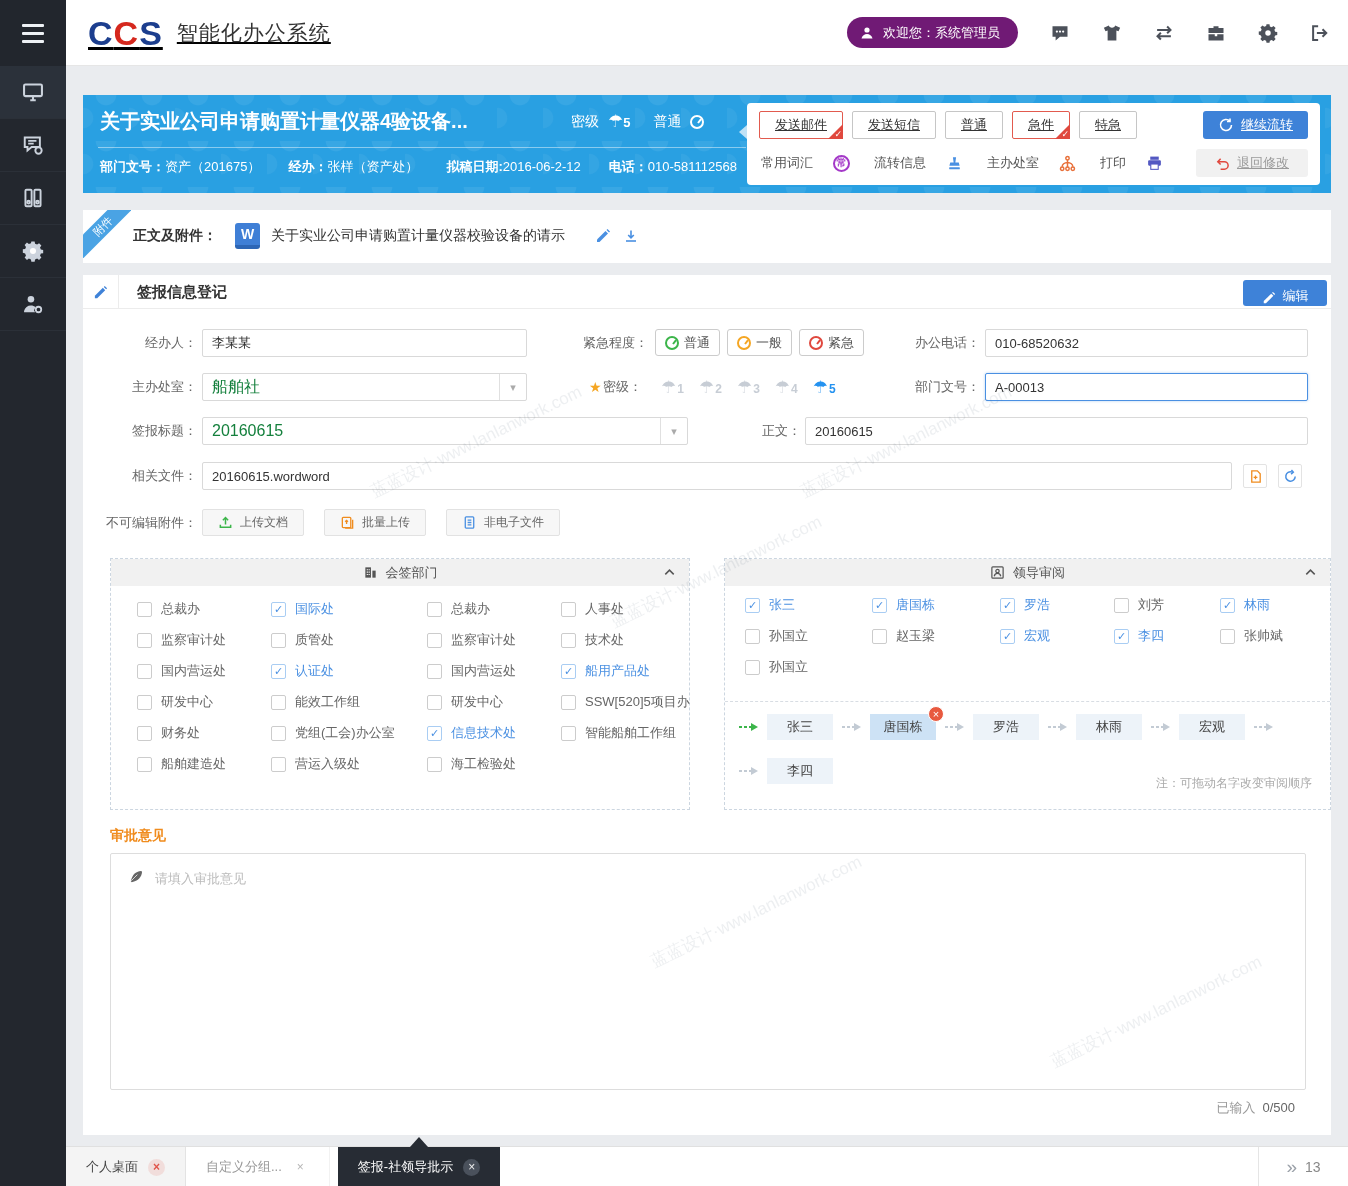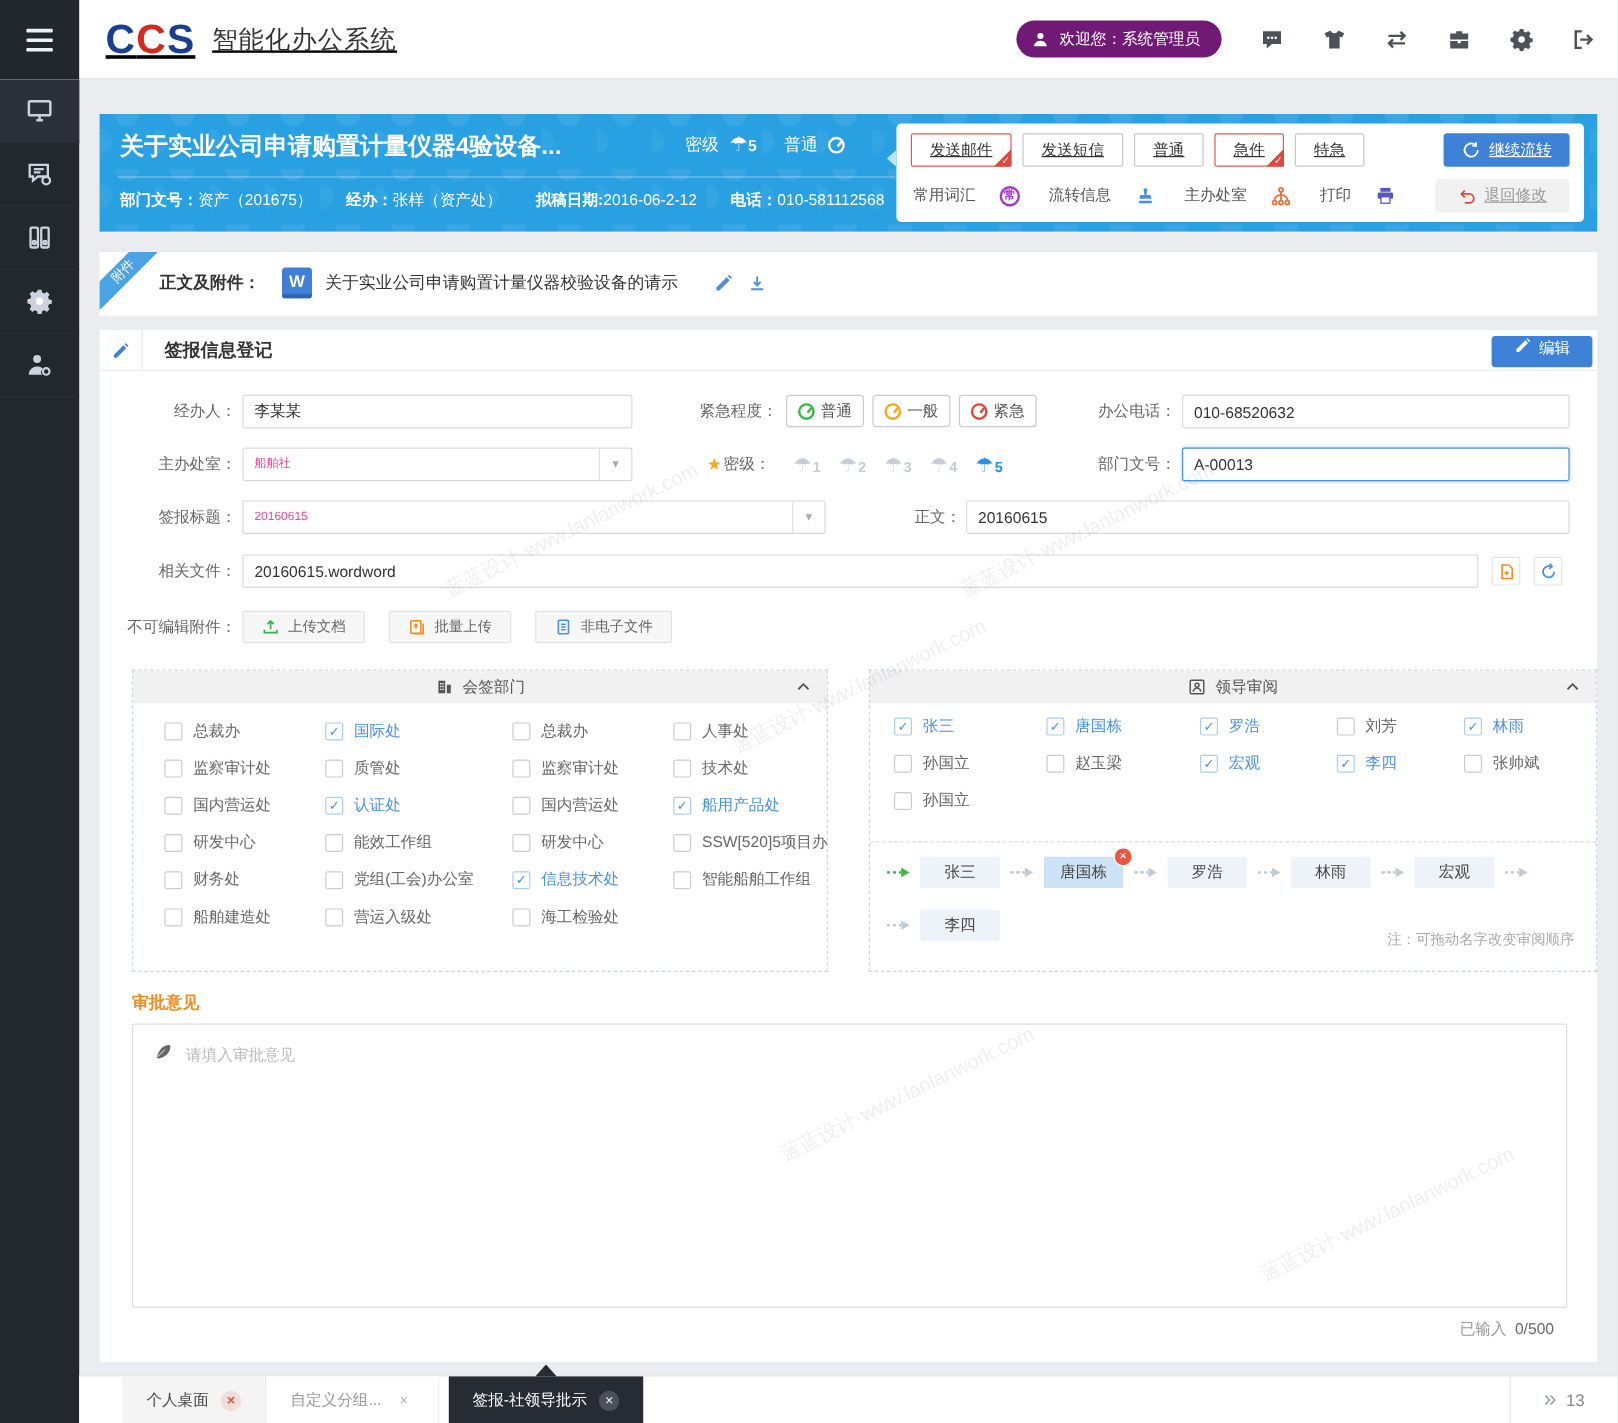--- a/index.html
+++ b/index.html
@@ -66,27 +66,27 @@
   .att-file{position:absolute;left:188px;top:17px;font-size:14px;color:#333;cursor:pointer;}
   .att-edit{position:absolute;left:512px;top:18px;width:16px;height:16px;color:#4a90e2;cursor:pointer;}
   .att-dl{position:absolute;left:540px;top:18px;width:16px;height:16px;color:#4a90e2;cursor:pointer;}
 
   
   .formcard{position:absolute;left:83px;top:275px;width:1248px;height:860px;background:#fff;z-index:1;}
   .cardhead{position:absolute;left:0;top:0;right:0;height:34px;border-bottom:1px solid #ececec;}
   .edge-ic{position:absolute;left:0;top:0;width:36px;height:34px;border-right:1px solid #ececec;display:flex;align-items:center;justify-content:center;color:#3e82d8;}
   .edge-ic .ic{width:15px;height:15px;}
   .sectitle{position:absolute;left:54px;top:8px;font-size:15px;font-weight:bold;color:#333;}
-  .editbtn{position:absolute;right:4px;top:5px;width:84px;height:26px;background:#3e82d8;border:0;border-radius:3px;color:#fff;font-size:13px;display:flex;align-items:flex-start;justify-content:center;gap:7px;cursor:pointer;}
+  .editbtn{position:absolute;right:4px;top:5px;width:84px;height:26px;background:#3e82d8;border:0;border-radius:3px;color:#fff;font-size:13px;display:flex;align-items:flex-end;justify-content:center;gap:7px;cursor:pointer;}
   .editbtn .ic{width:14px;height:14px;color:#fff;}
 
   .fl{position:absolute;height:28px;line-height:28px;color:#666;font-size:13px;text-align:right;white-space:nowrap;}
   .inp{position:absolute;height:28px;border:1px solid #d9d9d9;border-radius:2px;background:#fff;font-size:13px;color:#333;padding:0 9px;outline:none;}
   .inp.focus{border-color:#4a90e2;box-shadow:0 0 3px rgba(74,144,226,.4);}
-  .combo{position:absolute;height:28px;border:1px solid #d9d9d9;border-radius:2px;background:#fff;font-size:10px;color:#ec4899;line-height:26px;padding:0 34px 0 9px;cursor:pointer;}
+  .combo{position:absolute;height:28px;border:1px solid #d9d9d9;border-radius:2px;background:#fff;font-size:16px;color:#15803d;line-height:26px;padding:0 34px 0 9px;cursor:pointer;}
   .combo::after{content:"▾";position:absolute;right:0;top:0;bottom:0;width:26px;border-left:1px solid #e0e0e0;color:#aaa;font-size:11px;text-align:center;line-height:26px;}
   .urgwrap{position:absolute;display:flex;gap:7px;}
   .urg{height:27px;border:1px solid #ccc;background:#fff;border-radius:3px;display:inline-flex;align-items:center;gap:5px;padding:0 9px;font-size:13px;color:#555;cursor:pointer;}
   .star{position:absolute;color:#f5a623;font-size:14px;line-height:28px;}
   .umbwrap{position:absolute;display:flex;gap:15px;align-items:center;height:28px;}
   .umb{color:#c7cdd5;font-size:17px;cursor:pointer;line-height:1;}
   .umb i{font-style:normal;font-size:12px;font-weight:bold;margin-left:1px;}
   .umb.sel{color:#2492f0;}
   .iconbtn{position:absolute;width:24px;height:24px;border:1px solid #e3e3e3;border-radius:2px;background:#fff;display:flex;align-items:center;justify-content:center;cursor:pointer;}
   .iconbtn .ic{width:15px;height:15px;}
@@ -118,21 +118,21 @@
 
   .optitle{position:absolute;left:27px;top:552px;color:#f08c1e;font-weight:bold;font-size:14px;}
   .opwrap{position:absolute;left:27px;top:578px;width:1196px;height:237px;}
   .opwrap textarea{width:100%;height:100%;resize:none;border:1px solid #ddd;border-radius:2px;padding:16px 14px 14px 44px;font-size:13px;color:#333;outline:none;}
   .opwrap textarea::placeholder{color:#bbb;}
   .featic{position:absolute;left:18px;top:16px;width:15px;height:15px;color:#666;}
   .counter{position:absolute;top:824px;right:36px;font-size:13px;color:#999;}
   .counter b{font-weight:normal;color:#666;margin-left:7px;}
 
   
-  .tabbar{position:absolute;left:66px;top:1146px;width:1282px;height:40px;background:#fff;border-top:1px solid #e0e0e0;z-index:5;padding-left:36px;}
+  .tabbar{position:absolute;left:66px;top:1146px;width:1282px;height:40px;background:#fff;border-top:1px solid #e0e0e0;z-index:5;}
   .tabs{display:flex;height:40px;}
   .tab{height:40px;display:flex;align-items:center;gap:10px;padding:0 20px;font-size:13px;cursor:pointer;white-space:nowrap;}
   .tab.first{background:#f4f4f4;color:#444;border-right:1px solid #e3e3e3;}
   .tab.plain{background:#fff;color:#999;border-right:1px solid #f2f2f2;}
   .tab.active{background:#272c34;color:#fff;margin-left:8px;position:relative;}
   .tab.active::before{content:"";position:absolute;top:-10px;left:50%;margin-left:-9px;border-bottom:10px solid #272c34;border-left:9px solid transparent;border-right:9px solid transparent;}
   .tclose{width:17px;height:17px;border-radius:50%;font-size:12px;line-height:16px;text-align:center;cursor:pointer;flex:none;}
   .tclose.first{color:#e0544a;background:rgba(224,84,74,.14);font-weight:bold;}
   .tclose.plain{color:#b5b5b5;}
   .tclose.active{color:#eee;background:#4a515c;}

